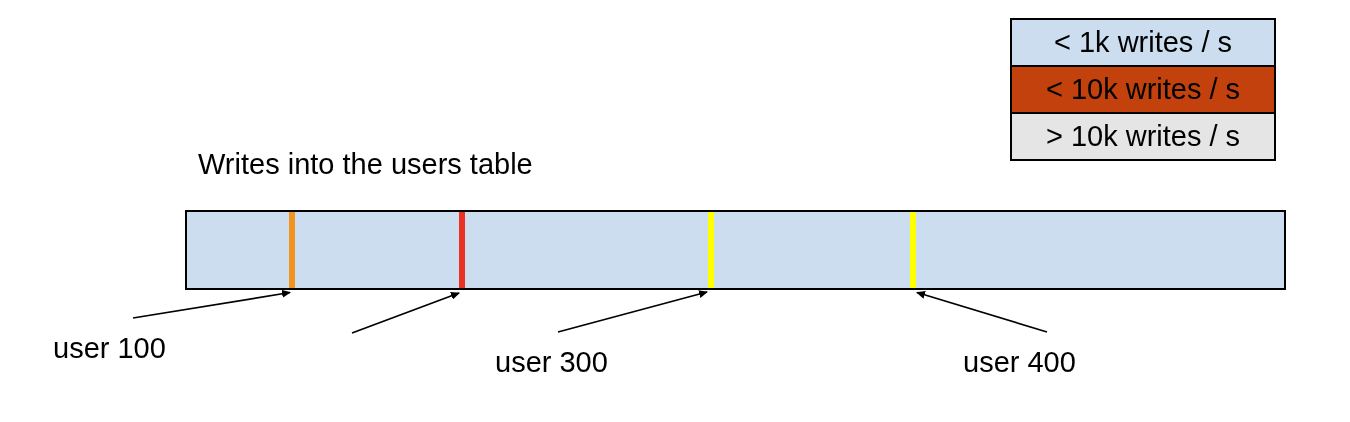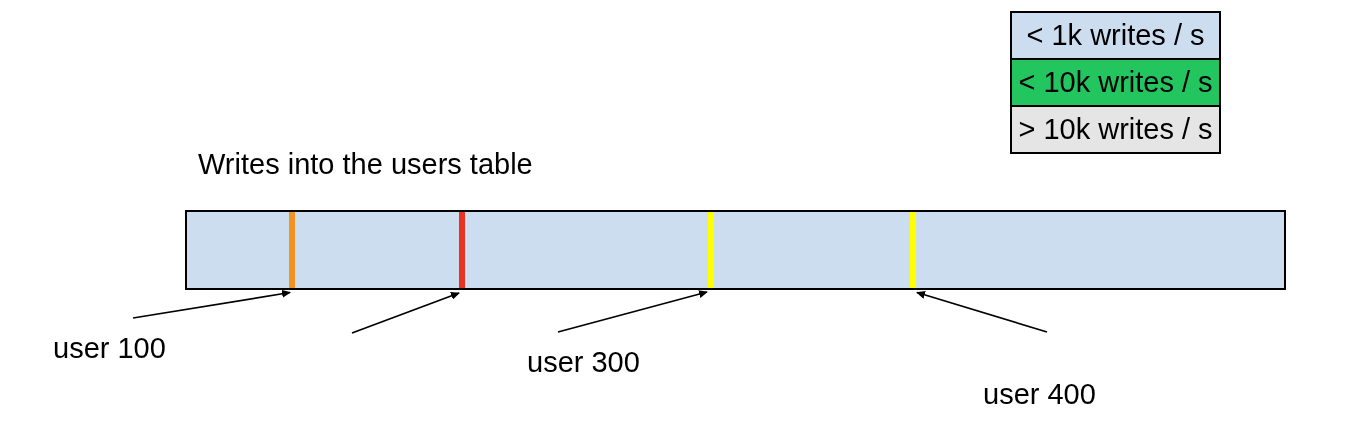--- a/index.html
+++ b/index.html
@@ -21,22 +21,22 @@
     left: 198px;
     top: 148px;
     font-size: 29px;
     line-height: 1.15;
     white-space: nowrap;
   }
   
   .legend {
     position: absolute;
     left: 1010px;
-    top: 11px;
-    width: 211px;
+    top: 18px;
+    width: 266px;
     border: 2px solid #000000;
     box-sizing: border-box;
     display: flex;
     flex-direction: column;
   }
   .legend-row {
     height: 45px;
     display: flex;
     align-items: center;
     justify-content: center;
@@ -68,42 +68,42 @@
   .stripe-4 { left: 723px; }
   
   .user-label {
     position: absolute;
     font-size: 29px;
     line-height: 1.15;
     white-space: nowrap;
   }
   .label-1 { left: 53px;  top: 332px; }
   .label-2 { left: 273px; top: 350px; }
-  .label-3 { left: 495px; top: 346px; margin-left: 32px; }
-  .label-4 { left: 983px; top: 346px; margin-top: 32px; }
+  .label-3 { left: 495px; top: 346px; }
+  .label-4 { left: 963px; top: 346px; }
   
   .arrows {
     position: absolute;
     left: 0;
     top: 0;
     width: 1350px;
     height: 422px;
     pointer-events: none;
   }
 </style>
 </head>
 <body>
 
 <div class="canvas">
 
   <div class="title">Writes into the users table</div>
 
   <div class="legend">
     <div class="legend-row" style="background-color: rgb(205, 221, 240);">&lt; 1k writes / s</div>
-    <div class="legend-row" style="background-color: #22c55e;">&lt; 10k writes / s</div>
+    <div class="legend-row" style="background-color: #c2410c;">&lt; 10k writes / s</div>
     <div class="legend-row" style="background-color: #e5e5e5;">&gt; 10k writes / s</div>
   </div>
 
   <div class="bar" style="background-color: rgb(205, 221, 240);">
     <div class="stripe stripe-1" style="background-color: rgb(240, 148, 31);"></div>
     <div class="stripe stripe-2" style="background-color: rgb(234, 50, 35);"></div>
     <div class="stripe stripe-3" style="background-color: rgb(255, 255, 0);"></div>
     <div class="stripe stripe-4" style="background-color: rgb(255, 255, 0);"></div>
   </div>
 

